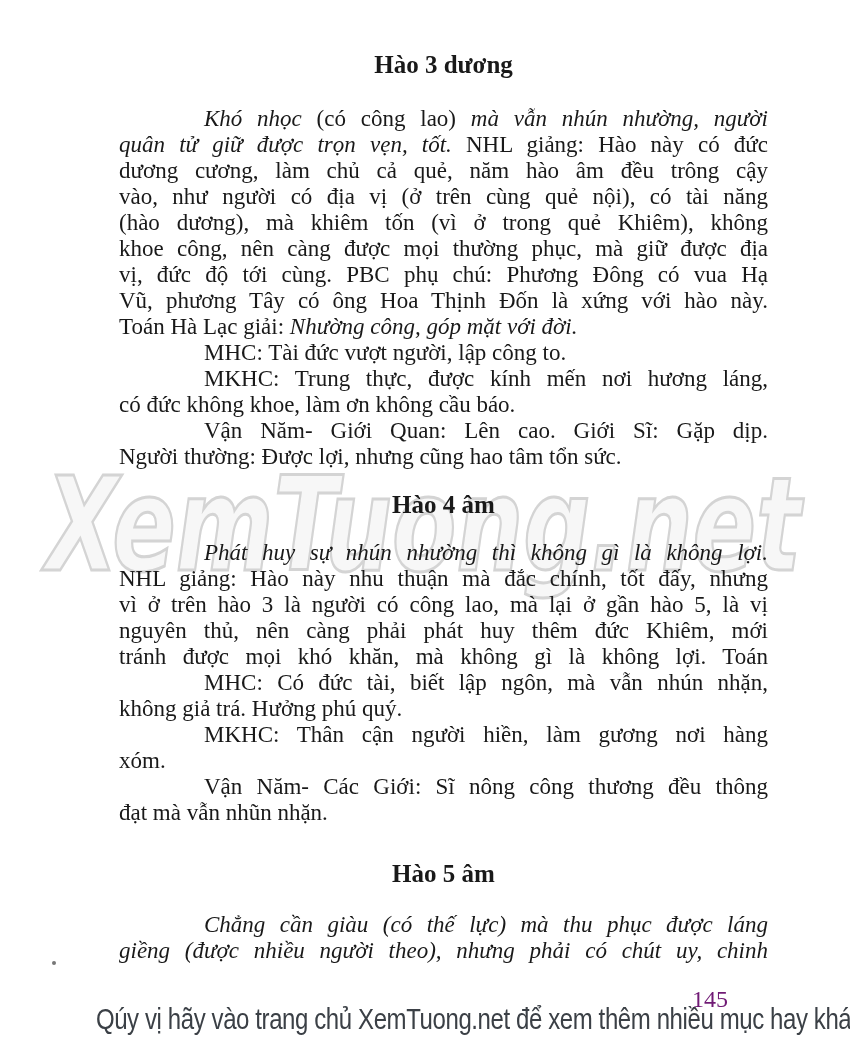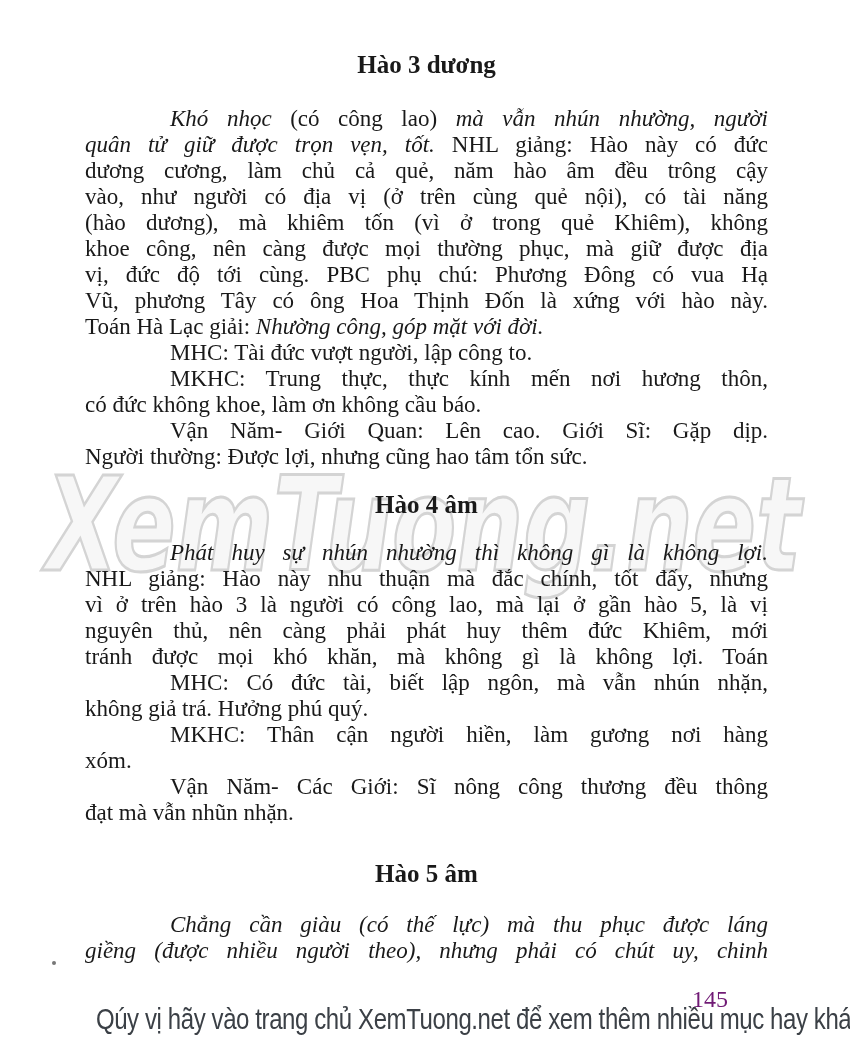--- a/index.html
+++ b/index.html
@@ -13,21 +13,21 @@
   
   .watermark{position:absolute;top:450px;left:0;width:850px;height:170px;z-index:0;}
   .watermark text{
     font-family:"DejaVu Sans", sans-serif;
     font-weight:700;font-style:italic;font-size:130px;
     fill:var(--watermark-fill,#f7f7f7);
     stroke:var(--watermark-outline,#d4d4d4);
     stroke-width:3px;
   }
   
-  .content{position:relative;z-index:1;margin:0 82px 0 85px;padding-top:50px;}
+  .content{position:relative;z-index:1;margin:0 82px 0 119px;padding-top:50px;}
   .hd{font-size:25px;line-height:30px;font-weight:bold;text-align:center;margin:0;}
   section.sec0 .hd{margin:0 0 26px 0;}
   section.sec1 .hd{margin:20px 0 20px 0;}
   section.sec2 .hd{margin:33px 0 23px 0;}
   .ln{min-height:26px;white-space:normal;}
   .ln.j{text-align:justify;text-align-last:justify;}
   .ln.ind{text-indent:85px;}
   .it{font-style:italic;}
   .bd{font-weight:normal;}
   
@@ -61,21 +61,21 @@
       <div class="ln j ind"><span class="it">Khó nhọc </span><span>(có công lao) </span><span class="it">mà vẫn nhún nhường, người</span></div>
       <div class="ln j"><span class="it">quân tử giữ được trọn vẹn, tốt. </span><span>NHL giảng: Hào này có đức</span></div>
       <div class="ln j"><span>dương cương, làm chủ cả quẻ, năm hào âm đều trông cậy</span></div>
       <div class="ln j"><span>vào, như người có địa vị (ở trên cùng quẻ nội), có tài năng</span></div>
       <div class="ln j"><span>(hào dương), mà khiêm tốn (vì ở trong quẻ Khiêm), không</span></div>
       <div class="ln j"><span>khoe công, nên càng được mọi thường phục, mà giữ được địa</span></div>
       <div class="ln j"><span>vị, đức độ tới cùng. PBC phụ chú: Phương Đông có vua Hạ</span></div>
       <div class="ln j"><span>Vũ, phương Tây có ông Hoa Thịnh Đốn là xứng với hào này.</span></div>
       <div class="ln"><span class="bd">Toán Hà Lạc giải: </span><span class="it">Nhường công, góp mặt với đời.</span></div>
       <div class="ln ind"><span>MHC: Tài đức vượt người, lập công to.</span></div>
-      <div class="ln j ind"><span>MKHC: Trung thực, thực kính mến nơi hương thôn,</span></div>
+      <div class="ln j ind"><span>MKHC: Trung thực, được kính mến nơi hương láng,</span></div>
       <div class="ln"><span>có đức không khoe, làm ơn không cầu báo.</span></div>
       <div class="ln j ind"><span>Vận Năm- </span><span class="bd">Giới Quan</span><span>: Lên cao. </span><span class="bd">Giới Sĩ</span><span>: Gặp dịp.</span></div>
       <div class="ln"><span class="bd">Người thường</span><span>: Được lợi, nhưng cũng hao tâm tổn sức.</span></div>
     </section>
     <section class="sec1">
       <h2 class="hd">Hào 4 âm</h2>
       <div class="ln j ind"><span class="it">Phát huy sự nhún nhường thì không gì là không lợi.</span></div>
       <div class="ln j"><span>NHL giảng: Hào này nhu thuận mà đắc chính, tốt đấy, nhưng</span></div>
       <div class="ln j"><span>vì ở trên hào 3 là người có công lao, mà lại ở gần hào 5, là vị</span></div>
       <div class="ln j"><span>nguyên thủ, nên càng phải phát huy thêm đức Khiêm, mới</span></div>

